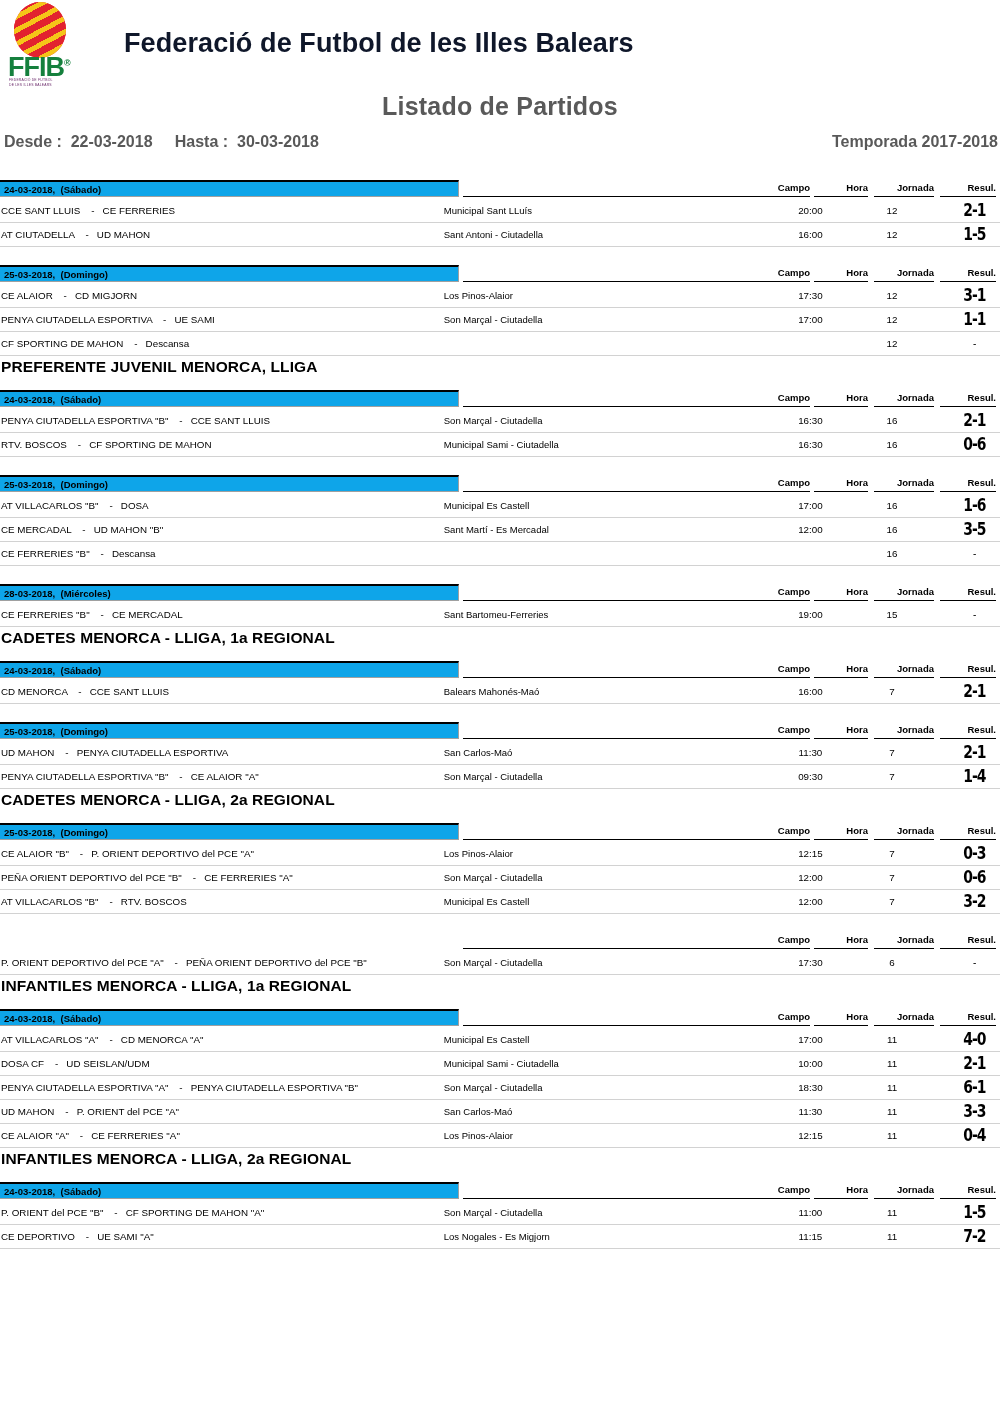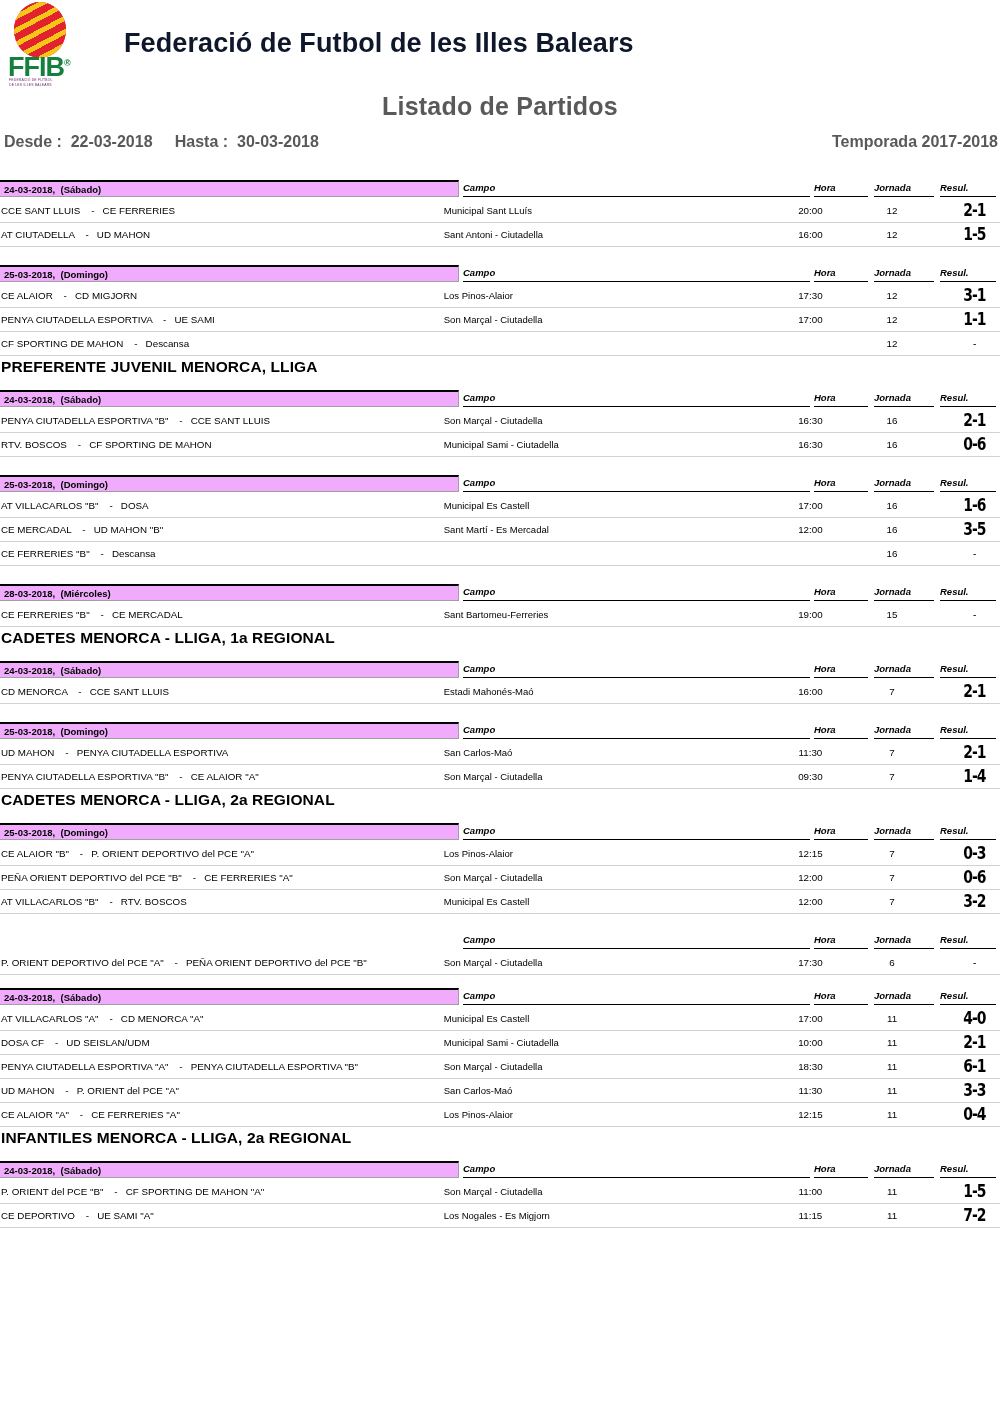--- a/index.html
+++ b/index.html
@@ -141,21 +141,21 @@
     position: relative;
     height: 19px;
   }
   .date-box {
     position: absolute;
     left: 0;
     top: 0;
     width: 459px;
     height: 17px;
     box-sizing: border-box;
-    background: #f0abfc;
+    background: #0ea5e9;
     border-top: 2px solid #000;
     border-right: 1px solid #a0a0a0;
     border-bottom: 1px solid #a0a0a0;
     font-size: 9.5px;
     font-weight: bold;
     color: #000;
     line-height: 16px;
     padding-left: 4px;
     white-space: pre;
   }
@@ -164,25 +164,24 @@
     left: 463px;
     right: 0;
     top: 0;
     height: 19px;
     display: flex;
     font-size: 9.5px;
     font-weight: bold;
   }
   .cap {
     border-bottom: 1.5px solid #000;
-    text-align: left;
+    text-align: right;
     line-height: 15px;
     height: 17px;
     box-sizing: border-box;
-    font-style: italic;
   }
   .cap-campo  { width: 347px; margin-right: 4px; }
   .cap-hora   { width: 54px;  margin-right: 6px; }
   .cap-jorn   { width: 60px;  margin-right: 6px; }
   .cap-res    { width: 56px; }
 
   
   .row {
     position: relative;
     height: 23px;
@@ -406,21 +405,21 @@
           <div class="date-box">24-03-2018,  (Sábado)</div>
           <div class="col-caps">
             <div class="cap cap-campo">Campo</div>
             <div class="cap cap-hora">Hora</div>
             <div class="cap cap-jorn">Jornada</div>
             <div class="cap cap-res">Resul.</div>
           </div>
         </div>
         <div class="row">
           <div class="c-match">CD MENORCA    -   CCE SANT LLUIS</div>
-          <div class="c-campo">Estadi Mahonés-Maó</div>
+          <div class="c-campo">Balears Mahonés-Maó</div>
           <div class="c-hora">16:00</div>
           <div class="c-jorn">7</div>
           <div class="c-res">2-1</div>
         </div>
       </div>
       <div class="block">
         <div class="block-head">
           <div class="date-box">25-03-2018,  (Domingo)</div>
           <div class="col-caps">
             <div class="cap cap-campo">Campo</div>
@@ -491,20 +490,21 @@
         <div class="row">
           <div class="c-match">P. ORIENT DEPORTIVO del PCE "A"    -   PEÑA ORIENT DEPORTIVO del PCE "B"</div>
           <div class="c-campo">Son Marçal - Ciutadella</div>
           <div class="c-hora">17:30</div>
           <div class="c-jorn">6</div>
           <div class="c-res empty">-</div>
         </div>
       </div>
     </div>
     <div class="comp">
+      <div class="comp-title">INFANTILES MENORCA - LLIGA, 1a REGIONAL</div>
       <div class="block">
         <div class="block-head">
           <div class="date-box">24-03-2018,  (Sábado)</div>
           <div class="col-caps">
             <div class="cap cap-campo">Campo</div>
             <div class="cap cap-hora">Hora</div>
             <div class="cap cap-jorn">Jornada</div>
             <div class="cap cap-res">Resul.</div>
           </div>
         </div>

